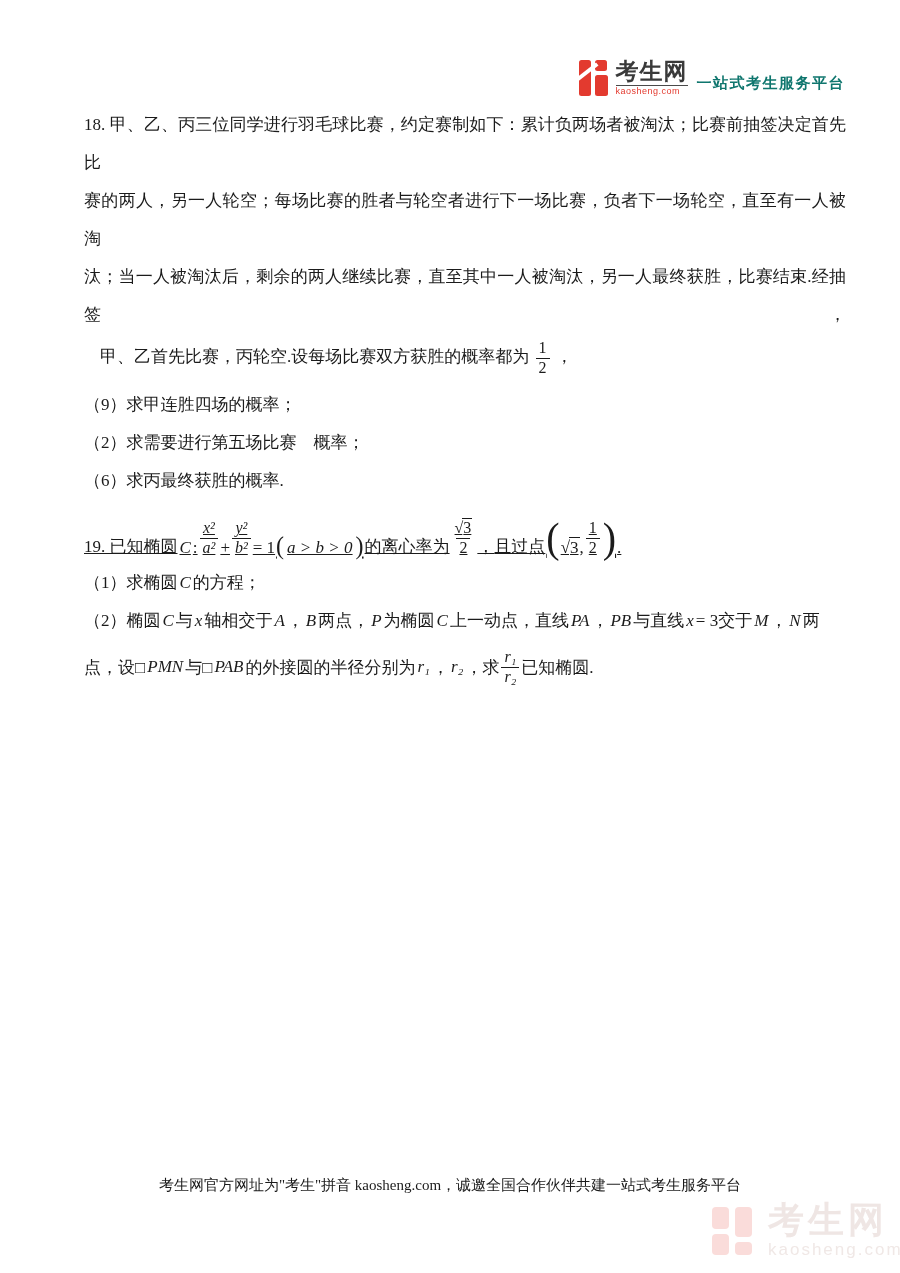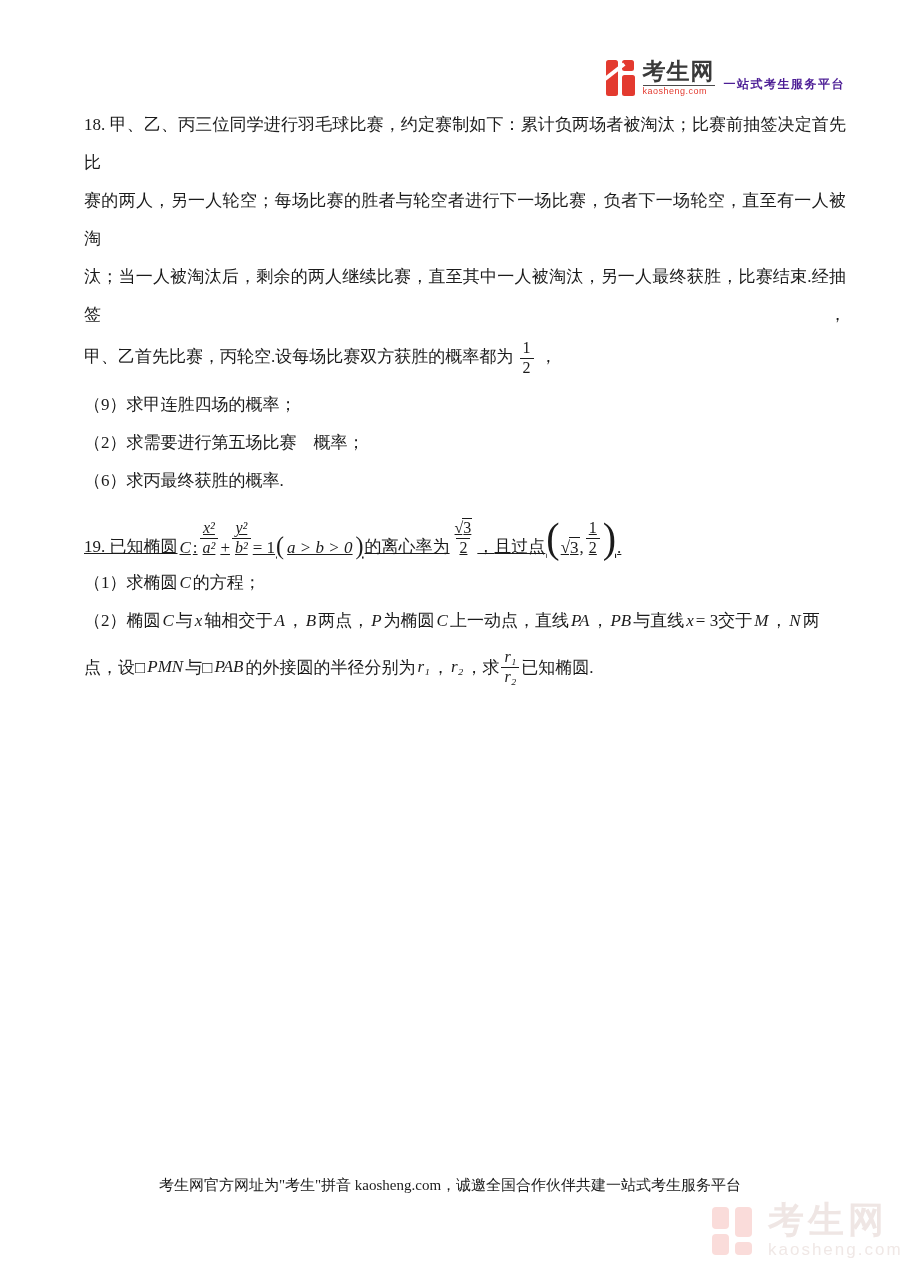--- a/index.html
+++ b/index.html
@@ -20,26 +20,26 @@
   .logo{display:flex;align-items:center;gap:5px;}
   .logo-icon{position:relative;width:32px;height:36px;}
   .logo-icon .blk{position:absolute;background:#e33a2f;border-radius:2.5px;}
   .logo-icon .b1{left:0;top:0;width:12px;height:36px;}
   .logo-icon .b2{left:16px;top:0;width:12px;height:11px;}
   .logo-icon .b3{left:16px;top:15px;width:13px;height:21px;}
   .logo-icon .slash{position:absolute;left:-5px;top:10px;width:26px;height:4px;background:#fff;transform:rotate(-38deg);}
   .logo-textcol{display:flex;flex-direction:column;}
   .logo-name{font-family:"Liberation Sans","DejaVu Sans",sans-serif;font-size:23px;font-weight:bold;color:#3a3a3a;line-height:1;letter-spacing:1px;}
   .logo-domain{font-family:"Liberation Sans","DejaVu Sans",sans-serif;font-size:9px;color:#e33a2f;border-top:1.5px solid #4a4a4a;margin-top:2px;padding-top:1px;letter-spacing:0.5px;line-height:1;}
-  .tagline{font-family:"Liberation Sans","DejaVu Sans",sans-serif;font-size:12px;font-weight:bold;color:#4c1d95;letter-spacing:1.5px;margin-bottom:3px;}
+  .tagline{font-family:"Liberation Sans","DejaVu Sans",sans-serif;font-size:15px;font-weight:bold;color:#0f766e;letter-spacing:1.5px;margin-bottom:3px;}
 
   
   .content{position:absolute;left:84px;top:106px;width:762px;font-size:17px;}
   .jline{line-height:38px;text-align:justify;text-align-last:justify;}
-  .line4{line-height:46px;}
+  .line4{line-height:46px;margin-left:16px;}
   .item{line-height:38px;}
   .mi{font-style:italic;padding:0 2px;}
   .gap6{margin-top:6px;}
 
   
   .frac{display:inline-flex;flex-direction:column;align-items:center;vertical-align:middle;line-height:1.18;font-size:16px;margin:0 2px;}
   .frac .num{padding:0 3px;}
   .frac .den{border-top:1px solid #1b1b1b;padding:0 3px;}
 
   

